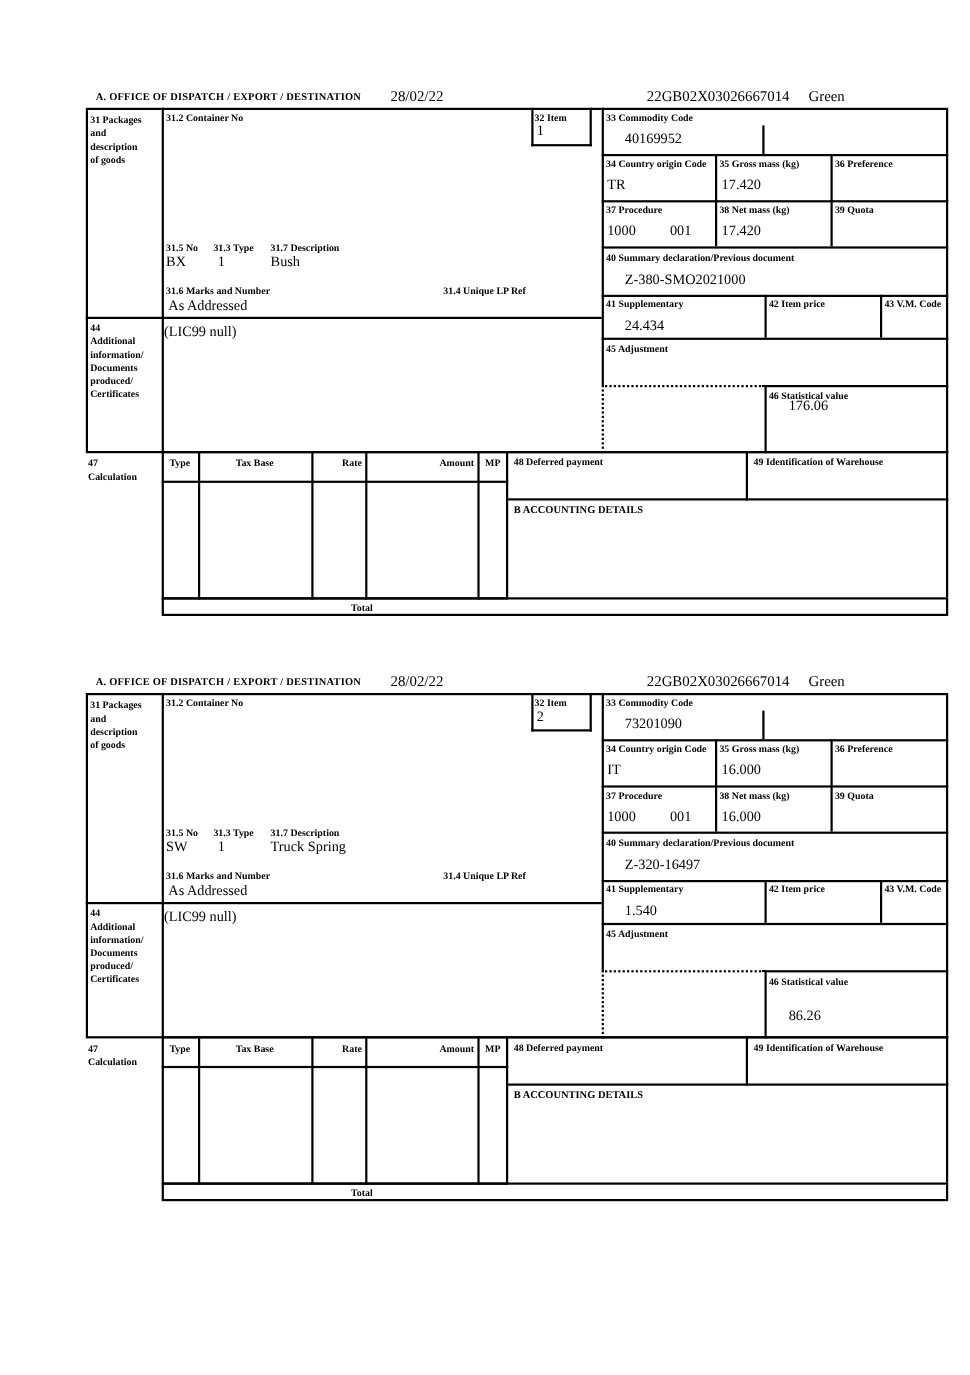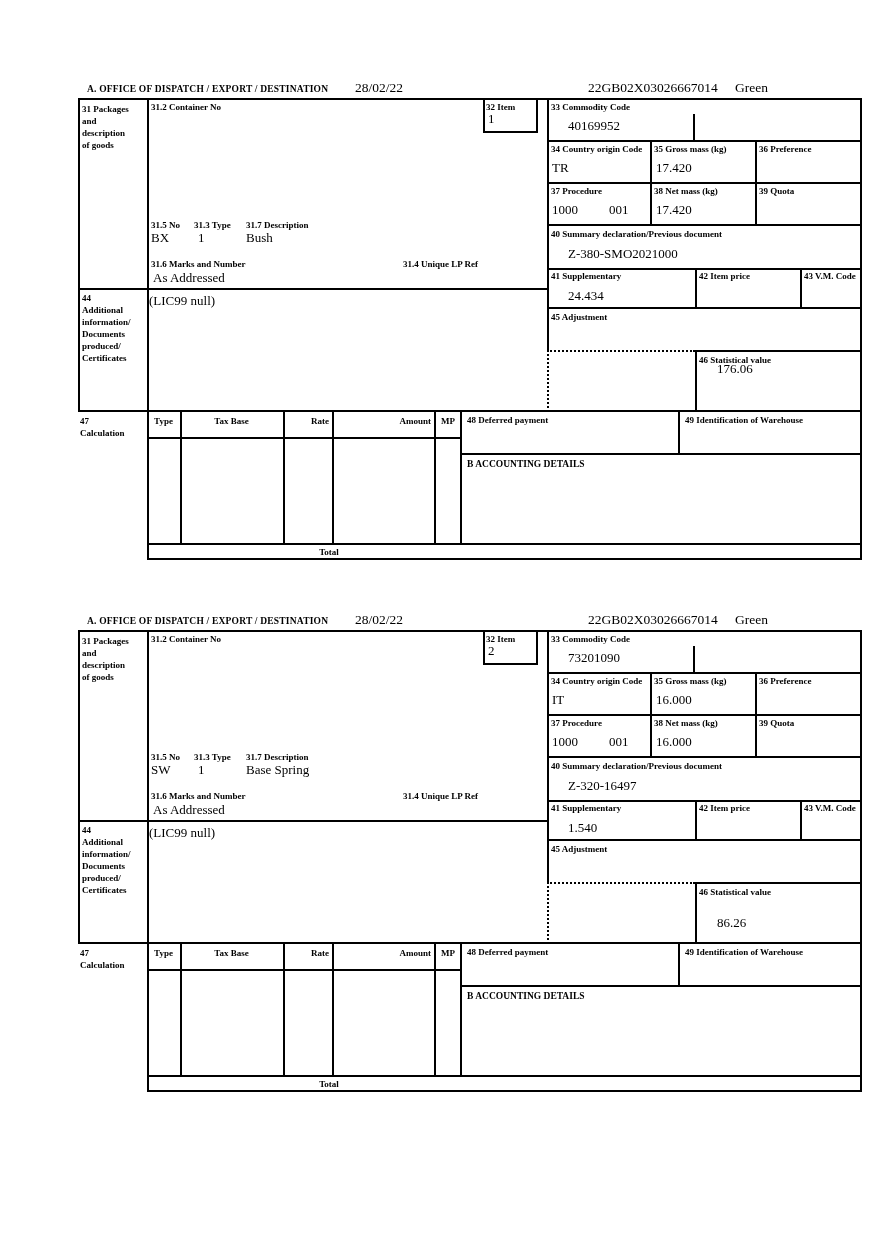--- a/index.html
+++ b/index.html
@@ -187,21 +187,21 @@
       <span class="lbl" style="left:576px;top:88px">38 Net mass (kg)</span>
       <span class="val" style="left:578px;top:105px">16.000</span>
       <span class="lbl" style="left:681px;top:88px">39 Quota</span>
       <span class="lbl" style="left:473px;top:131px">40 Summary declaration/Previous document</span>
       <span class="val" style="left:490px;top:149px">Z-320-16497</span>
       <span class="lbl" style="left:73px;top:122px">31.5 No</span>
       <span class="lbl" style="left:116px;top:122px">31.3 Type</span>
       <span class="lbl" style="left:168px;top:122px">31.7 Description</span>
       <span class="val" style="left:73px;top:133px">SW</span>
       <span class="val" style="left:120px;top:133px">1</span>
-      <span class="val" style="left:168px;top:133px">Base Spring</span>
+      <span class="val" style="left:168px;top:133px">Truck Spring</span>
       <span class="lbl" style="left:73px;top:161px">31.6 Marks and Number</span>
       <span class="val" style="left:75px;top:173px">As Addressed</span>
       <span class="lbl" style="left:325px;top:161px">31.4 Unique LP Ref</span>
       <span class="lbl" style="left:473px;top:173px">41 Supplementary</span>
       <span class="val" style="left:490px;top:191px">1.540</span>
       <span class="lbl" style="left:621px;top:173px">42 Item price</span>
       <span class="lbl" style="left:726px;top:173px">43 V.M. Code</span>
       <span class="lbl lbl-block" style="left:4px;top:194px;width:62px">44
 Additional
 information/

